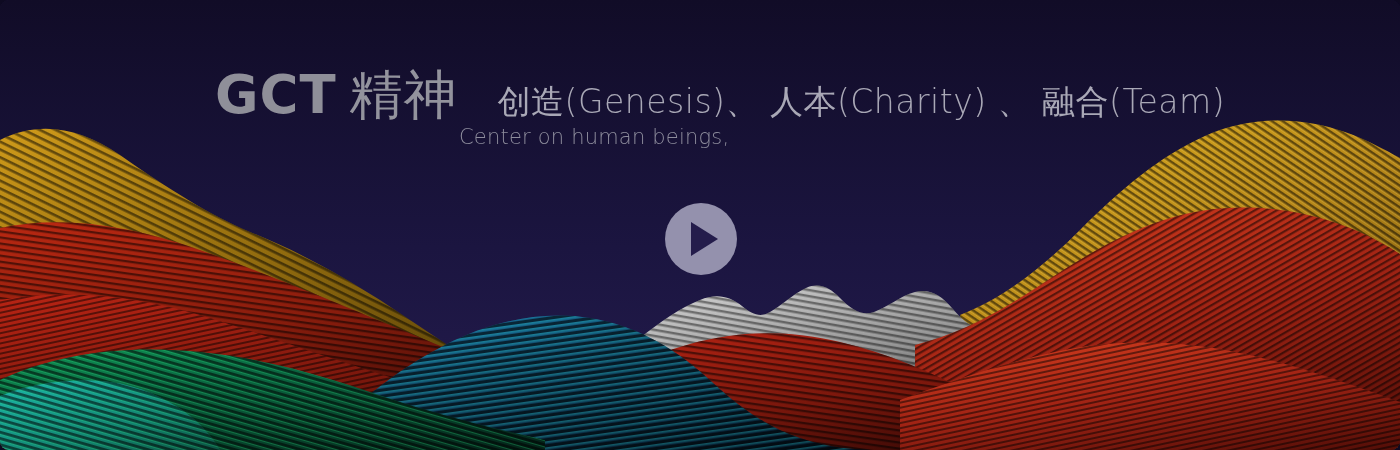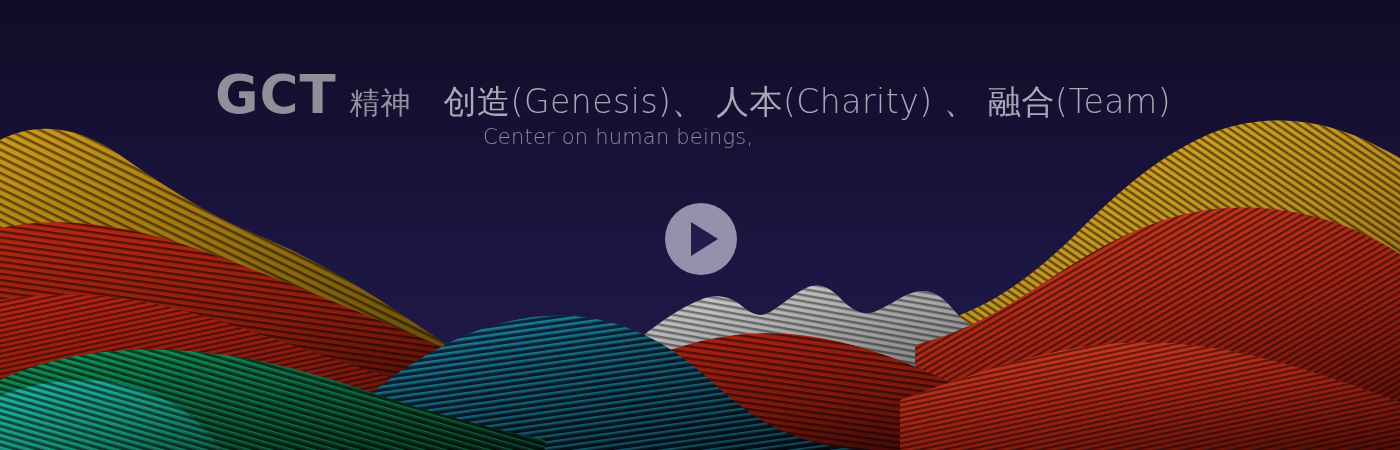--- a/index.html
+++ b/index.html
@@ -7,20 +7,21 @@
     padding: 0;
     background: #0e0a22;
   }
   #banner {
     position: relative;
     width: 1400px;
     height: 450px;
     overflow: hidden;
     font-family: "Liberation Sans", "DejaVu Sans", sans-serif;
     background: linear-gradient(180deg, #110d28 0%, #171135 38%, #1d1742 62%, #221a4a 100%);
+    border-radius: 9px;
   }
   #artwork {
     position: absolute;
     inset: 0;
     width: 1400px;
     height: 450px;
     display: block;
   }
   
   #text-block {
@@ -42,40 +43,40 @@
   }
   #brand-gct {
     font-size: 53px;
     font-weight: bold;
     letter-spacing: 1px;
     color: #8f8f99;
     font-family: "DejaVu Sans", "Liberation Sans", sans-serif;
     line-height: 1;
   }
   #brand-cn {
-    font-size: 30px;
+    font-size: 53px;
     color: #93939d;
     margin-left: 13px;
     letter-spacing: 1px;
     line-height: 1;
     font-weight: 300;
     font-family: "DejaVu Sans", sans-serif;
   }
   #tagline-cn {
     font-size: 33px;
     color: #a9a8b6;
-    margin-left: 32px;
+    margin-left: 40px;
     letter-spacing: 0.5px;
     line-height: 1;
     font-weight: 300;
     font-family: "DejaVu Sans", sans-serif;
   }
   #subtitle {
     position: absolute;
-    left: 483px;
+    left: 459px;
     top: 124px;
     color: #8d8c9c;
     font-size: 21px;
     line-height: 26px;
     letter-spacing: 0.2px;
     font-weight: 300;
     font-family: "DejaVu Sans", "Liberation Sans", sans-serif;
   }
   #subtitle div { white-space: nowrap; }
 

